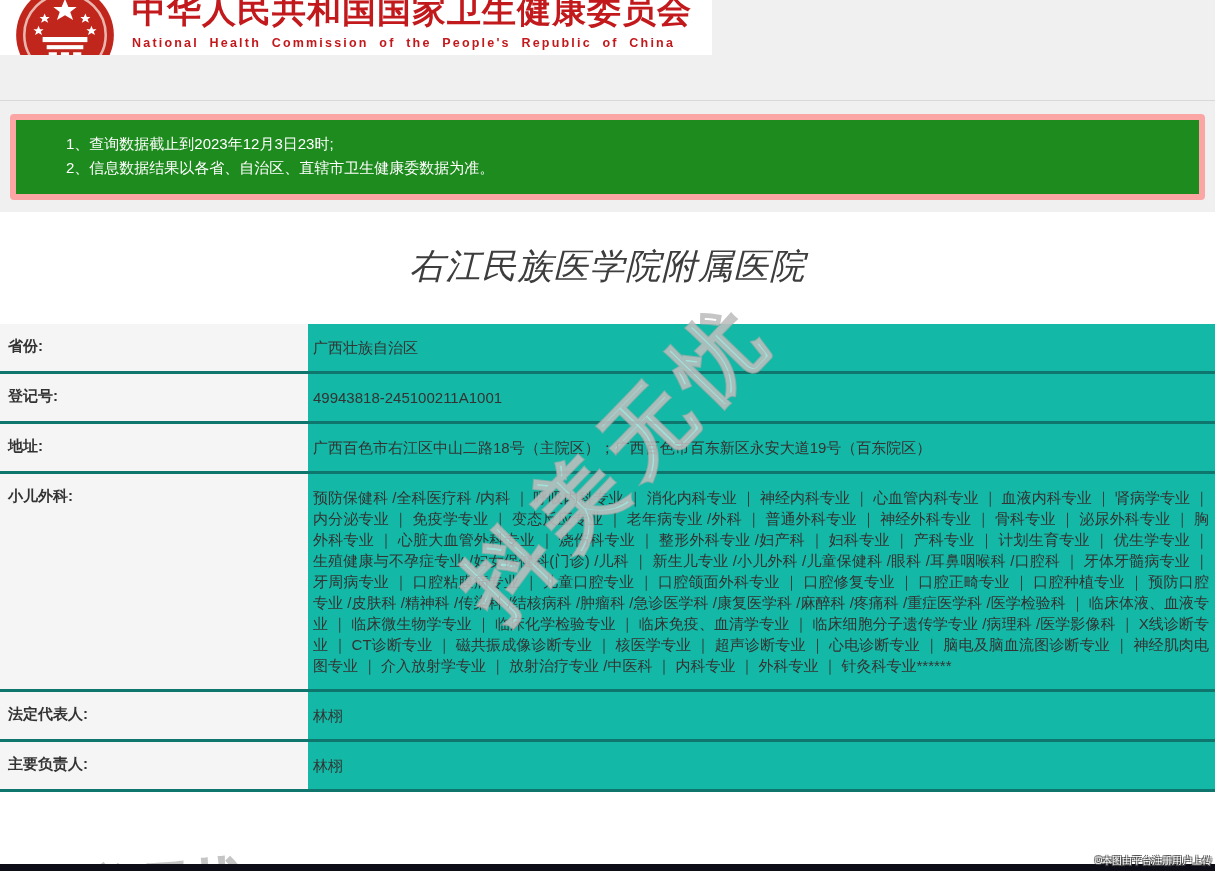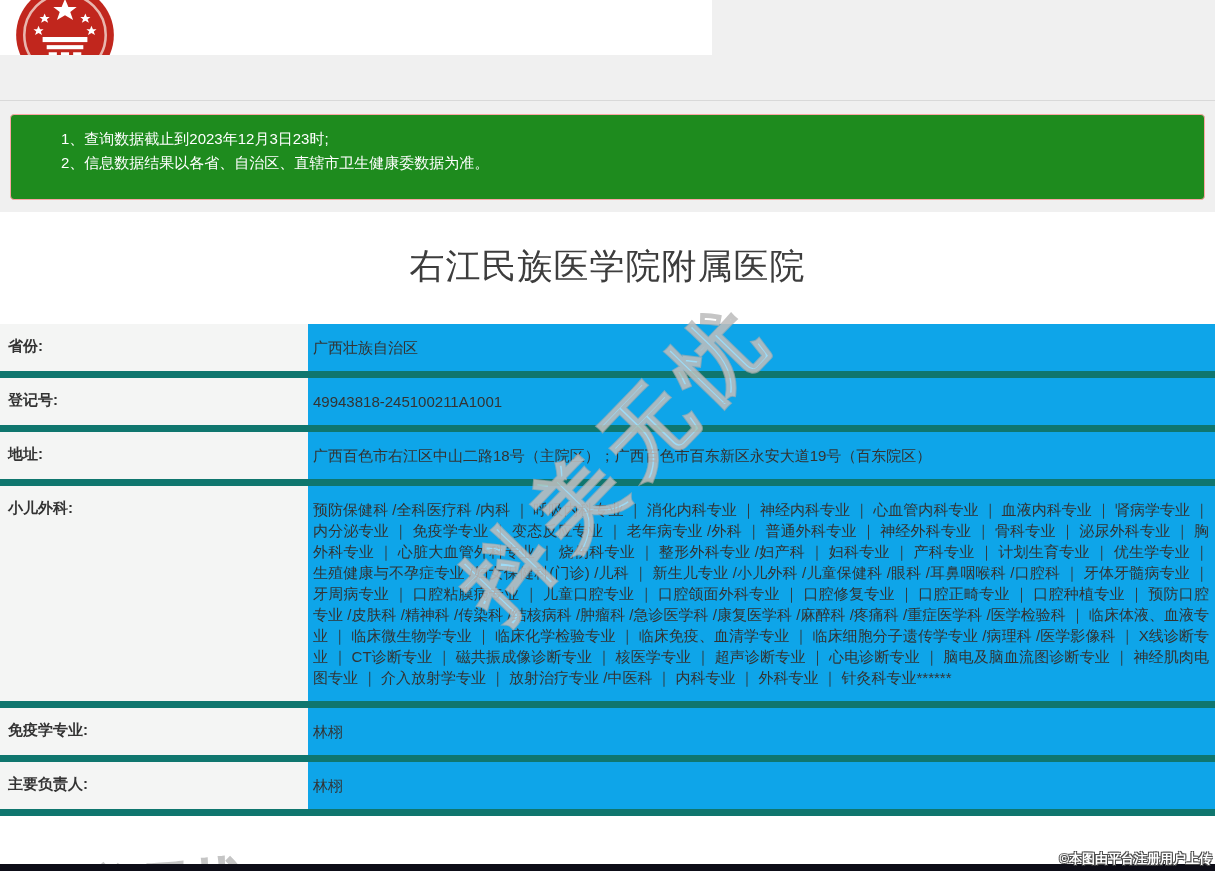--- a/index.html
+++ b/index.html
@@ -10,48 +10,48 @@
   .header-white{position:absolute;left:0;top:0;width:712px;height:55px;background:#ffffff;overflow:hidden;}
   .brand{position:absolute;left:8px;top:0;display:flex;align-items:flex-start;cursor:pointer;}
   .emblem{position:relative;margin-top:-16px;width:114px;height:106px;flex:0 0 auto;}
   .brand-text{margin-left:10px;}
   .brand-zh{margin-top:-12px;font-size:34px;font-weight:bold;color:#c2191d;letter-spacing:1px;white-space:nowrap;}
   .brand-en{margin-top:2px;font-size:12.5px;font-weight:bold;color:#c2191d;letter-spacing:2.2px;word-spacing:5px;white-space:nowrap;}
   .header-divider{position:absolute;left:0;top:100px;width:1215px;height:1px;background:#d9d9d9;}
 
   
   .notice{position:absolute;left:10px;top:114px;width:1195px;height:86px;box-sizing:border-box;
-          background:#1e8b1e;border:1px solid #fca5a5;border-radius:4px;
+          background:#1e8b1e;border:6px solid #fca5a5;border-radius:4px;
           padding:12px 20px 0 50px;}
   .notice-line{color:#ffffff;font-size:15px;line-height:23.5px;white-space:nowrap;}
 
   
   .content-bg{position:absolute;left:0;top:212px;width:1215px;height:659px;background:#ffffff;}
 
   .hospital-title{position:absolute;left:0;top:243px;width:1215px;margin:0;text-align:center;
-                  font-size:35px;font-weight:400;color:#3d3d3d;letter-spacing:1px;}
+                  font-size:35px;font-weight:400;color:#3d3d3d;letter-spacing:1px;font-style:italic;}
 
   
   .details{position:absolute;left:0;top:324px;width:1215px;border-collapse:collapse;table-layout:fixed;}
-  .details td{border-bottom:7px solid #0f766e;vertical-align:top;font-size:15px;color:#333;
+  .details td{border-bottom:3px solid #0f766e;vertical-align:top;font-size:15px;color:#333;
               padding:13px 8px 13px 8px;}
   .details td.label-cell{width:292px;background:#f4f5f4;font-weight:bold;}
-  .details td.value-cell{background:#0ea5e9;padding-left:5px;line-height:21px;text-align:justify;padding-right:6px;}
+  .details td.value-cell{background:#14b8a6;padding-left:5px;line-height:21px;text-align:justify;padding-right:6px;}
 
   
   .watermark{position:absolute;font-size:86px;font-weight:bold;letter-spacing:14px;white-space:nowrap;
              color:rgba(255,255,255,0.6);-webkit-text-stroke:2px rgba(172,172,172,0.7);
              pointer-events:none;z-index:4;}
   .watermark.center{left:418px;top:402px;transform:rotate(-46deg);}
   .corner-watermark-clip{position:absolute;left:36px;top:853px;width:270px;height:12px;overflow:hidden;z-index:4;pointer-events:none;}
   .corner-watermark-clip .watermark{position:static;display:block;font-size:46px;letter-spacing:8px;transform:rotate(-4deg);}
 
   
   .bottom-bar{position:absolute;left:0;bottom:0;width:1215px;height:7px;background:#0d0d17;z-index:5;}
-  .photo-credit{position:absolute;right:3px;bottom:3px;z-index:6;font-size:13px;font-weight:bold;color:#fff;
+  .photo-credit{position:absolute;right:3px;bottom:3px;z-index:6;font-size:10px;font-weight:normal;color:#fff;
                 text-shadow:-1px -1px 0 #4a4a4a,1px -1px 0 #4a4a4a,-1px 1px 0 #4a4a4a,1px 1px 0 #4a4a4a;}
 </style>
 </head>
 <body>
 
 <div class="page">
   <div class="top-band"></div>
 
   <div class="header-white">
     <div class="brand">
@@ -66,20 +66,24 @@
         <use href="#st" transform="translate(76,34) scale(0.5)"></use>
         <use href="#st" transform="translate(30,46) scale(0.5)"></use>
         <use href="#st" transform="translate(82,46) scale(0.5)"></use>
         <rect x="34" y="52" width="44" height="5" fill="#ffffff"></rect>
         <rect x="38" y="60" width="36" height="4" fill="#ffffff"></rect>
         <rect x="40" y="67" width="8" height="12" fill="#ffffff"></rect>
         <rect x="52" y="67" width="8" height="12" fill="#ffffff"></rect>
         <rect x="64" y="67" width="8" height="12" fill="#ffffff"></rect>
         <path d="M26,84 Q56,96 86,84 L86,90 Q56,102 26,90 Z" fill="#e9b6ae"></path>
       </svg>
+      <div class="brand-text">
+        <div class="brand-zh">中华人民共和国国家卫生健康委员会</div>
+        <div class="brand-en">National Health Commission of the People's Republic of China</div>
+      </div>
     </div>
   </div>
 
   <div class="header-divider"></div>
 
   <div class="notice">
     <div class="notice-line">1、查询数据截止到2023年12月3日23时;</div>
     <div class="notice-line">2、信息数据结果以各省、自治区、直辖市卫生健康委数据为准。</div>
   </div>
 
@@ -99,21 +103,21 @@
         </tr>
         <tr>
           <td class="label-cell">地址:</td>
           <td class="value-cell">广西百色市右江区中山二路18号（主院区）；广西百色市百东新区永安大道19号（百东院区）</td>
         </tr>
         <tr>
           <td class="label-cell">小儿外科:</td>
           <td class="value-cell">预防保健科 /全科医疗科 /内科 ｜ 呼吸内科专业 ｜ 消化内科专业 ｜ 神经内科专业 ｜ 心血管内科专业 ｜ 血液内科专业 ｜ 肾病学专业 ｜ 内分泌专业 ｜ 免疫学专业 ｜ 变态反应专业 ｜ 老年病专业 /外科 ｜ 普通外科专业 ｜ 神经外科专业 ｜ 骨科专业 ｜ 泌尿外科专业 ｜ 胸外科专业 ｜ 心脏大血管外科专业 ｜ 烧伤科专业 ｜ 整形外科专业 /妇产科 ｜ 妇科专业 ｜ 产科专业 ｜ 计划生育专业 ｜ 优生学专业 ｜ 生殖健康与不孕症专业 /妇女保健科(门诊) /儿科 ｜ 新生儿专业 /小儿外科 /儿童保健科 /眼科 /耳鼻咽喉科 /口腔科 ｜ 牙体牙髓病专业 ｜ 牙周病专业 ｜ 口腔粘膜病专业 ｜ 儿童口腔专业 ｜ 口腔颌面外科专业 ｜ 口腔修复专业 ｜ 口腔正畸专业 ｜ 口腔种植专业 ｜ 预防口腔专业 /皮肤科 /精神科 /传染科 /结核病科 /肿瘤科 /急诊医学科 /康复医学科 /麻醉科 /疼痛科 /重症医学科 /医学检验科 ｜ 临床体液、血液专业 ｜ 临床微生物学专业 ｜ 临床化学检验专业 ｜ 临床免疫、血清学专业 ｜ 临床细胞分子遗传学专业 /病理科 /医学影像科 ｜ X线诊断专业 ｜ CT诊断专业 ｜ 磁共振成像诊断专业 ｜ 核医学专业 ｜ 超声诊断专业 ｜ 心电诊断专业 ｜ 脑电及脑血流图诊断专业 ｜ 神经肌肉电图专业 ｜ 介入放射学专业 ｜ 放射治疗专业 /中医科 ｜ 内科专业 ｜ 外科专业 ｜ 针灸科专业******</td>
         </tr>
         <tr>
-          <td class="label-cell">免疫学专业:</td>
+          <td class="label-cell">法定代表人:</td>
           <td class="value-cell">林栩</td>
         </tr>
         <tr>
           <td class="label-cell">主要负责人:</td>
           <td class="value-cell">林栩</td>
         </tr>
       </tbody>
   </table>
 
   <div class="watermark center">抖美无忧</div>

